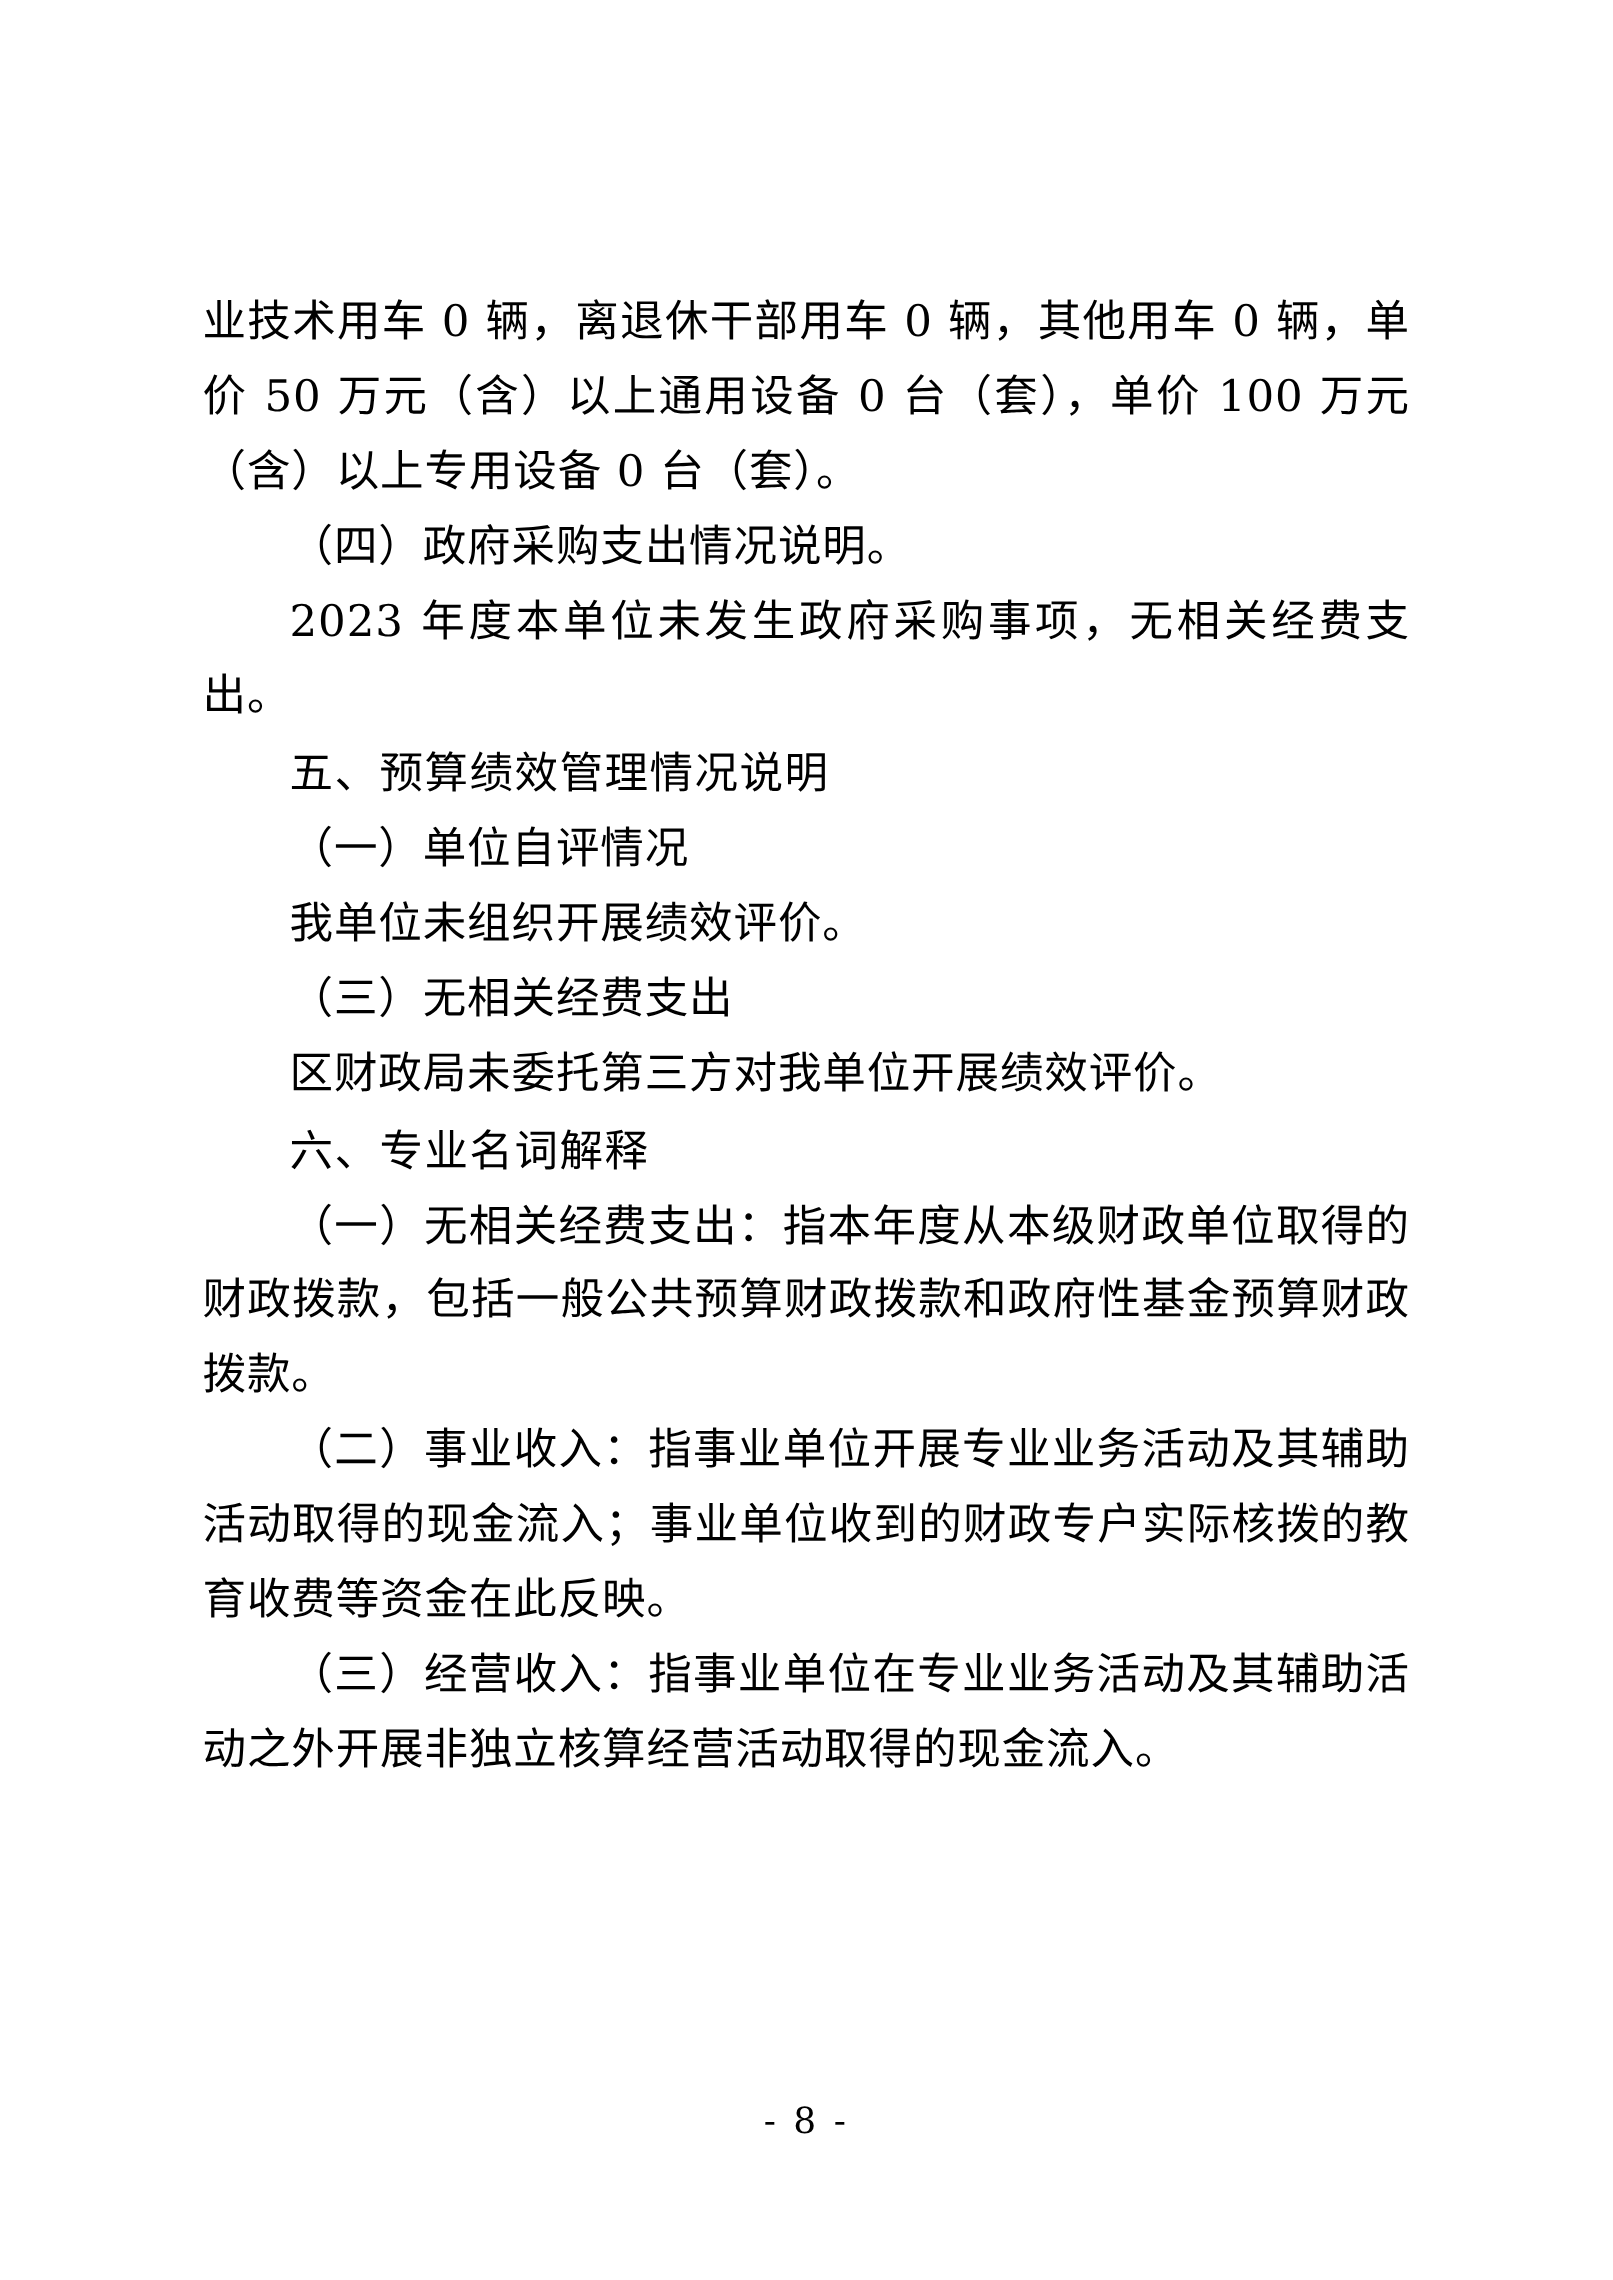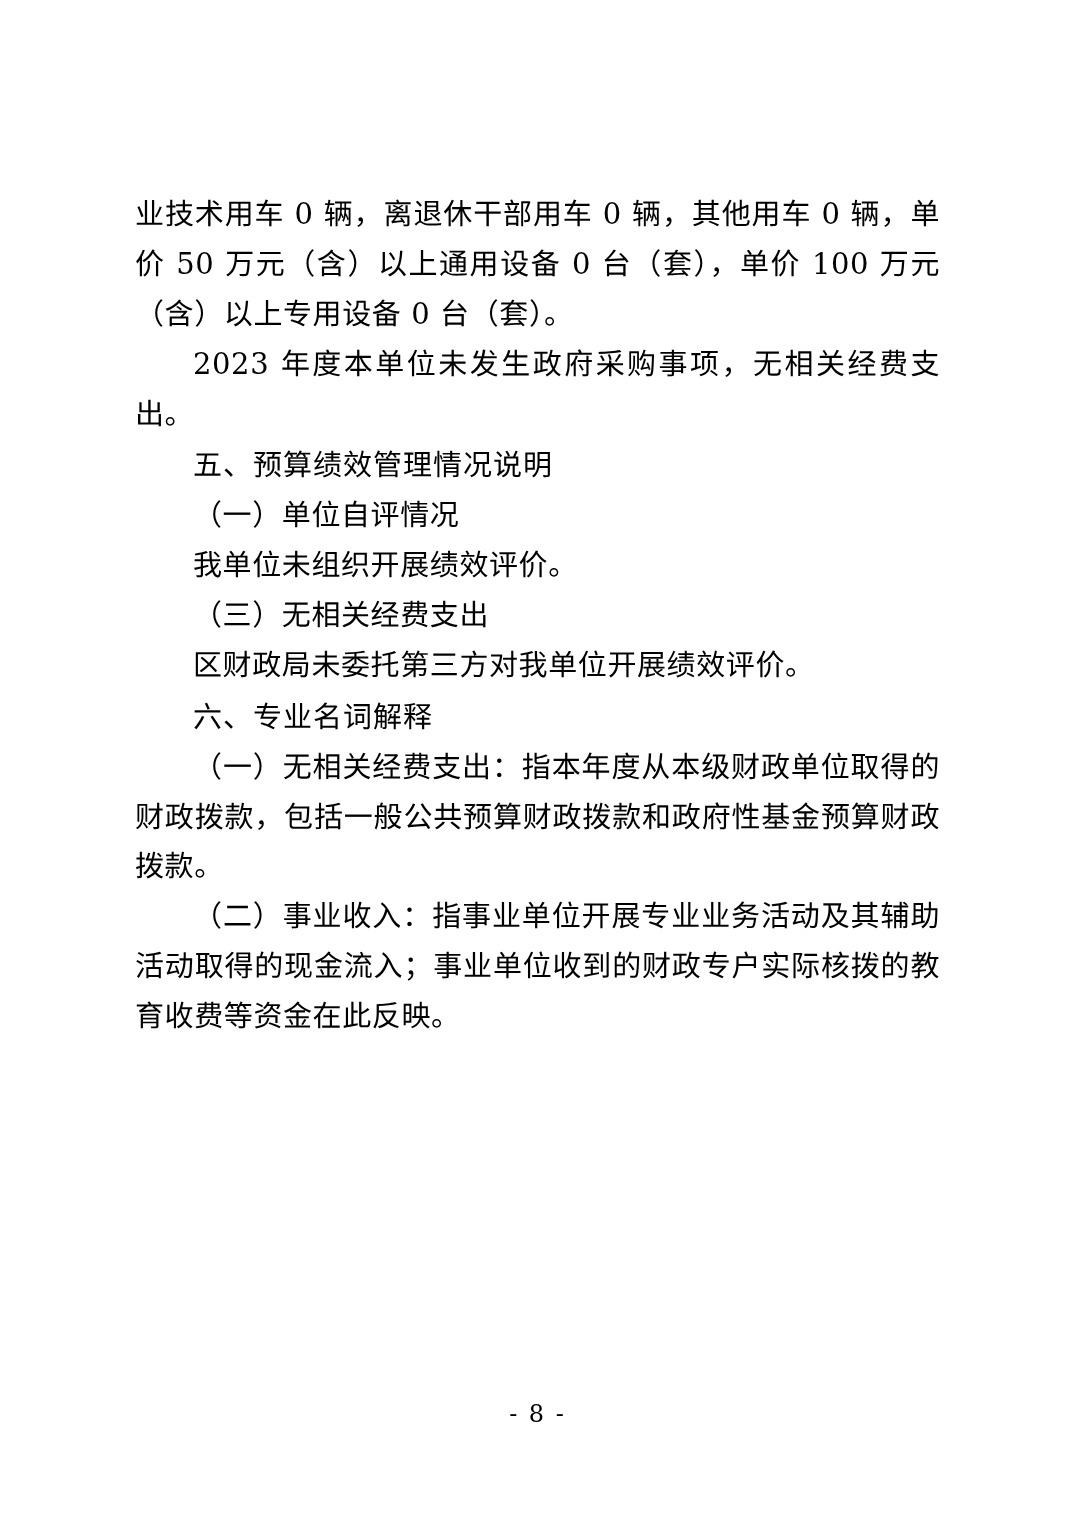--- a/index.html
+++ b/index.html
@@ -53,20 +53,21 @@
   }
 </style>
 </head>
 <body>
 
 <div class="page">
   <div class="doc-body">
 
     <p class="para">业技术用车 0 辆，离退休干部用车 0 辆，其他用车 0 辆，单价 50 万元（含）以上通用设备 0 台（套），单价 100 万元（含）以上专用设备 0 台（套）。</p>
 
+    <p class="indent2">（四）政府采购支出情况说明。</p>
 
     <p class="indent2">2023 年度本单位未发生政府采购事项，无相关经费支出。</p>
 
     <p class="heading">五、预算绩效管理情况说明</p>
 
     <p class="indent2">（一）单位自评情况</p>
 
 
 
     <p class="indent2">我单位未组织开展绩效评价。</p>
@@ -74,17 +75,18 @@
     <p class="indent2">（三）无相关经费支出</p>
 
     <p class="indent2">区财政局未委托第三方对我单位开展绩效评价。</p>
 
     <p class="heading">六、专业名词解释</p>
 
     <p class="indent2">（一）无相关经费支出：指本年度从本级财政单位取得的财政拨款，包括一般公共预算财政拨款和政府性基金预算财政拨款。</p>
 
     <p class="indent2">（二）事业收入：指事业单位开展专业业务活动及其辅助活动取得的现金流入；事业单位收到的财政专户实际核拨的教育收费等资金在此反映。</p>
 
+    <p class="indent2">（三）经营收入：指事业单位在专业业务活动及其辅助活动之外开展非独立核算经营活动取得的现金流入。</p>
 
   </div>
 
   <div class="page-number">- 8 -</div>
 </div>
 
 </body></html>

